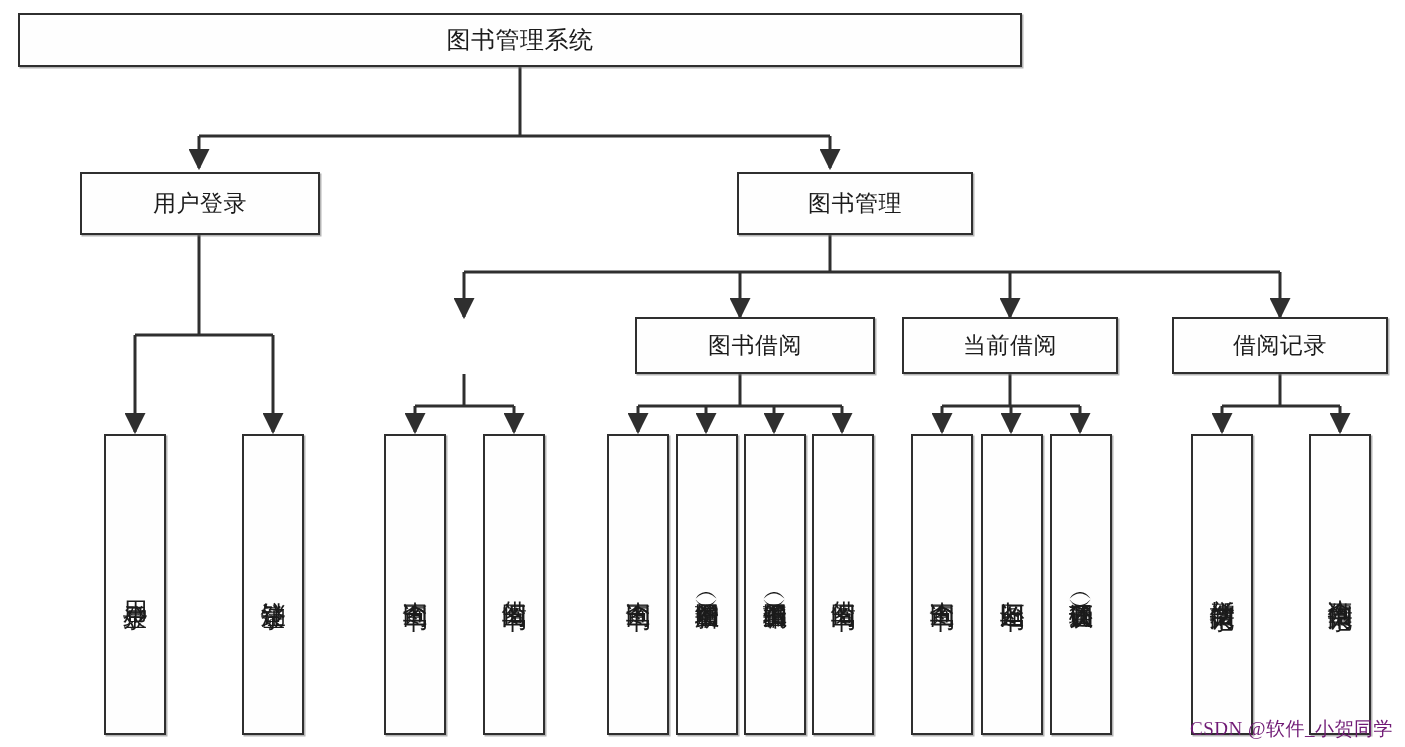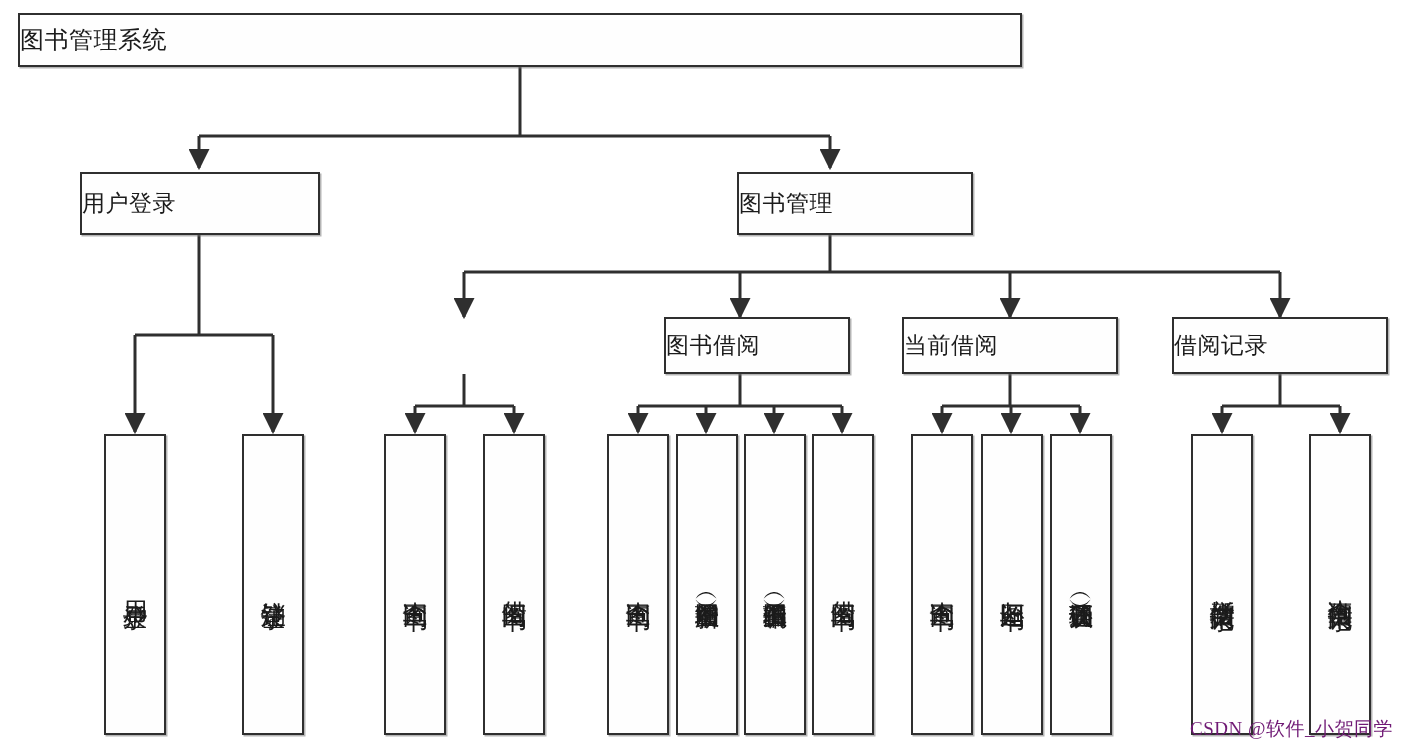--- a/index.html
+++ b/index.html
@@ -27,20 +27,21 @@
     pointer-events: none;
   }
   .node {
     position: absolute;
     box-sizing: border-box;
     background: #fefefe;
     border: 2px solid #2f2f2f;
     box-shadow: 1.5px 1.5px 0 0 rgba(120,120,120,0.55);
     display: flex;
     align-items: center;
+    justify-content: center;
     color: #1b1b1b;
   }
   .node-label {
     display: block;
     text-align: center;
     line-height: 1.18;
     letter-spacing: 0.5px;
   }
   
   .node-h .node-label {
@@ -135,21 +136,21 @@
     <span class="node-label">图书管理系统</span>
   </div>
 
   <div class="node node-h" style="left:80px; top:172px; width:240px; height:63px;">
     <span class="node-label">用户登录</span>
   </div>
   <div class="node node-h" style="left:712px; top:172px; width:236px; height:63px;margin-left:25px;">
     <span class="node-label">图书管理</span>
   </div>
 
-  <div class="node node-h" style="left:664px; top:317px; width:186px; height:57px;">
+  <div class="node node-h" style="left:635px; top:317px; width:240px; height:57px;">
     <span class="node-label">图书借阅</span>
   </div>
   <div class="node node-h" style="left:902px; top:317px; width:216px; height:57px;">
     <span class="node-label">当前借阅</span>
   </div>
   <div class="node node-h" style="left:1172px; top:317px; width:216px; height:57px;">
     <span class="node-label">借阅记录</span>
   </div>
 
   <div class="node node-v" style="left:104px; top:434px; width:62px; height:301px;">

